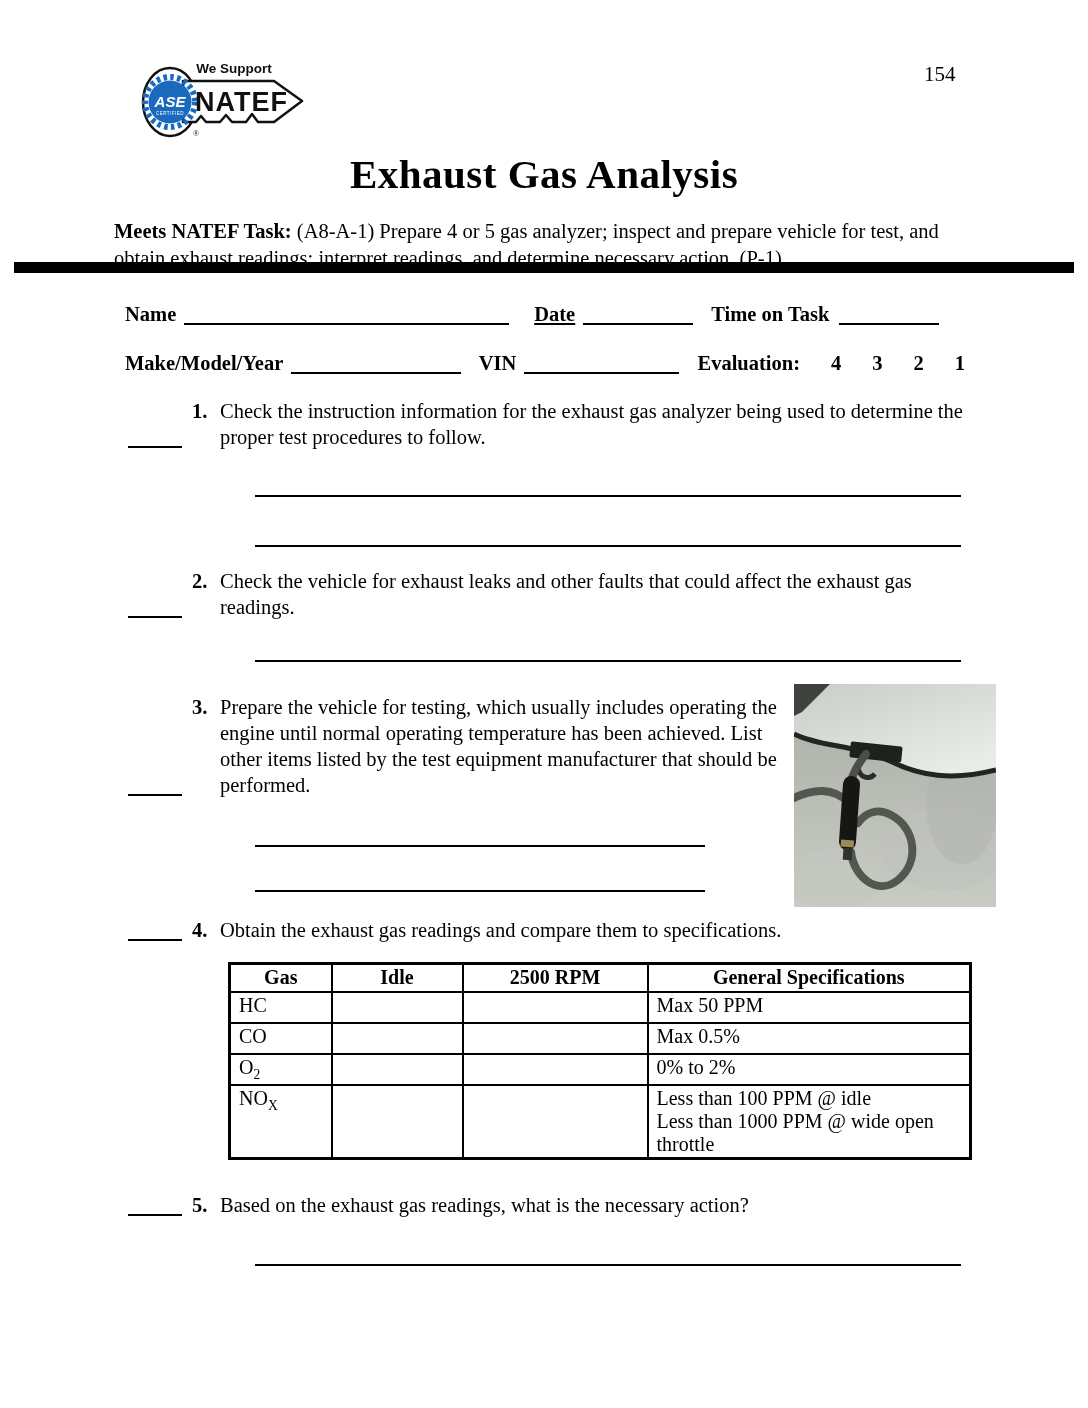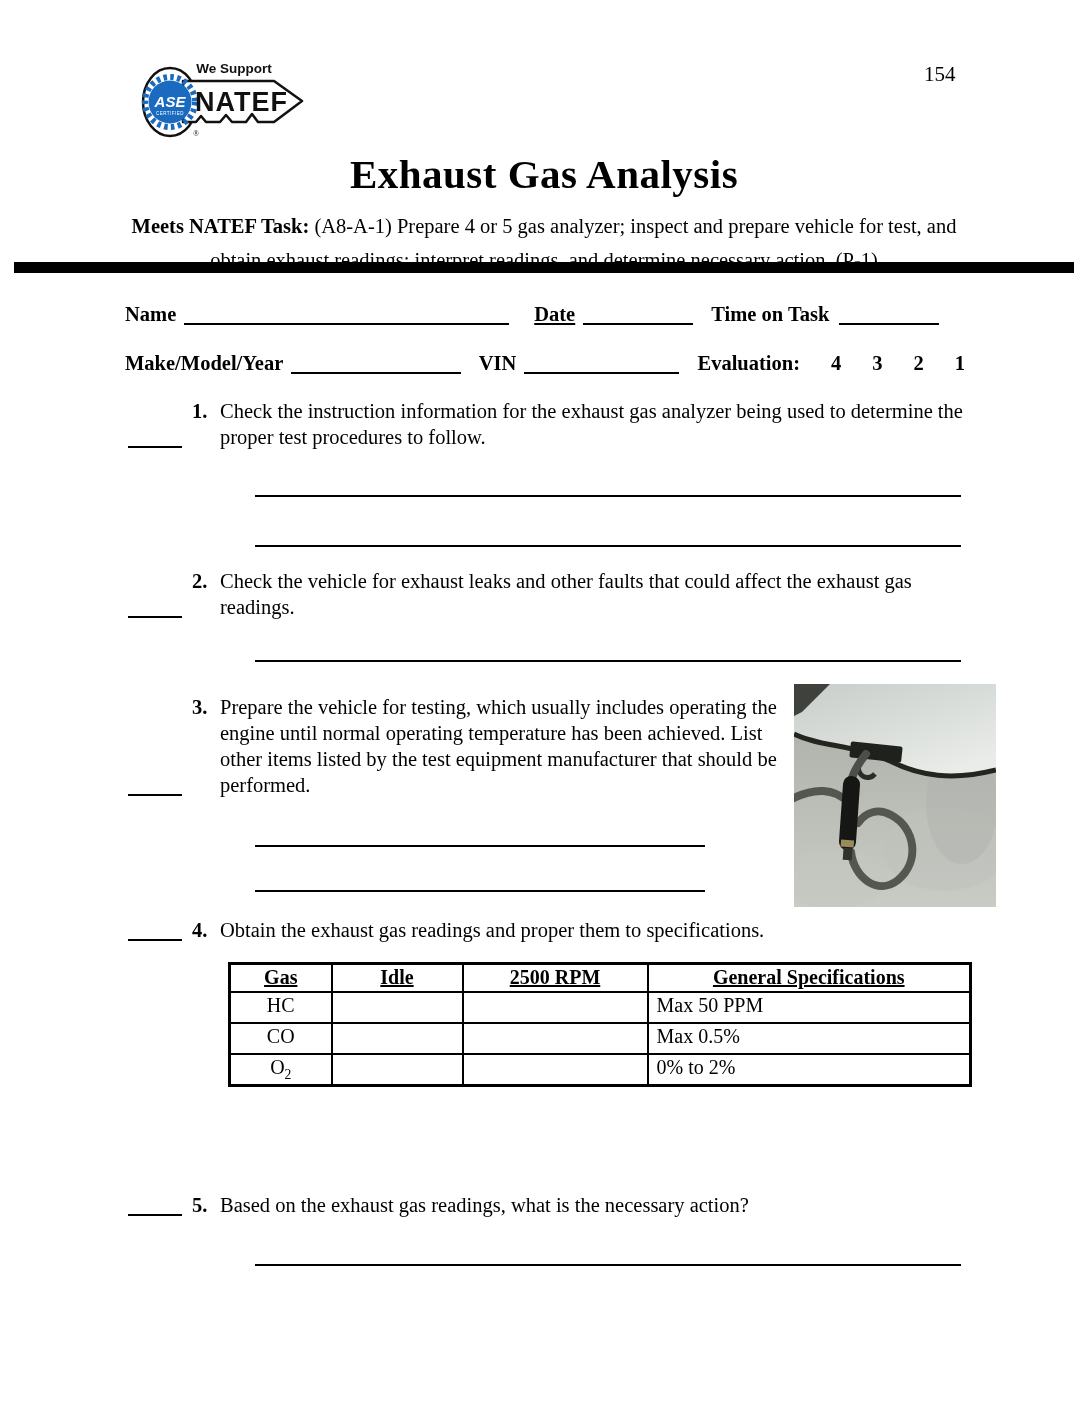--- a/index.html
+++ b/index.html
@@ -13,22 +13,22 @@
     color: #000;
     overflow: hidden;
   }
   .abs { position: absolute; }
 
   
   .logo-wrap { left: 133px; top: 56px; width: 174px; height: 88px; }
   .page-num { top: 62px; left: 924px; font-size: 21px; }
   .title { top: 150px; left: 0; width: 100%; text-align: center;
            font-size: 41px; font-weight: bold; letter-spacing: .5px; }
-  .meta { top: 209px; left: 114px; width: 860px; text-align: center;
-          font-size: 20.5px; line-height: 34px; }
+  .meta { top: 218px; left: 114px; width: 860px; text-align: left;
+          font-size: 20.5px; line-height: 27px; }
   .meta b { font-weight: bold; }
   .black-bar { top: 262px; left: 14px; width: 1060px; height: 11px; background: #000; }
 
   
   .form-row { left: 125px; width: 840px; font-size: 20.5px; font-weight: bold;
               display: flex; align-items: flex-start; white-space: nowrap; }
   .form-row1 { top: 303px; }
   .form-row2 { top: 352px; }
   .fill { display: inline-block; border-bottom: 2px solid #000; height: 22px; }
   .w325 { width: 325px; margin-left: 8px; }
@@ -64,22 +64,22 @@
 
   
   .photo { left: 794px; top: 684px; width: 202px; height: 223px; }
   .photo svg { display: block; }
 
   
   .gas-table-wrap { top: 962px; left: 228px; }
   table.gas { border-collapse: collapse; table-layout: fixed; width: 741px;
               font-size: 20px; border: 3px solid #000; }
   table.gas th, table.gas td { border: 2px solid #000; padding: 1px 8px; vertical-align: top; }
-  table.gas th { font-weight: bold; text-align: center; height: 28px; text-decoration: underline; }
-  td.gas-name { text-align: center; height: 26px; }
+  table.gas th { font-weight: bold; text-align: center; height: 28px; }
+  td.gas-name { text-align: left; height: 26px; }
   td.spec { text-align: left; }
   td.blank-cell { height: 26px; }
   .col-gas { width: 102px; } .col-idle { width: 131px; }
   .col-rpm { width: 185px; } .col-spec { width: 323px; }
   sub { font-size: 68%; }
 </style>
 </head>
 <body>
 
 <div class="page">
@@ -182,21 +182,21 @@
       <path d="M57,168 C60,194 84,212 104,196 C126,178 122,144 97,131 C84,124 72,128 64,139" stroke="#545750" stroke-width="8" stroke-linecap="round" fill="none"></path>
       <rect x="47" y="92" width="17" height="74" rx="8" fill="#161714" transform="rotate(4 55 129)"></rect>
       <rect x="49" y="156" width="13" height="7" fill="#9b8a5a" transform="rotate(4 55 129)"></rect>
       <rect x="52" y="164" width="9" height="12" fill="#30322e" transform="rotate(4 55 129)"></rect>
     </svg>
   </div>
 
   <div class="abs task task4">
     <span class="check-blank"></span>
     <span class="task-num">4.</span>
-    <span class="task-text">Obtain the exhaust gas readings and proper them to specifications.</span>
+    <span class="task-text">Obtain the exhaust gas readings and compare them to specifications.</span>
   </div>
 
   <div class="abs gas-table-wrap">
     <table class="gas">
       <colgroup>
         <col class="col-gas">
           <col class="col-idle">
           <col class="col-rpm">
           <col class="col-spec">
       </colgroup>
@@ -218,20 +218,29 @@
         <td class="blank-cell"></td>
         <td class="blank-cell"></td>
         <td class="spec">Max 0.5%</td>
       </tr>
       <tr>
         <td class="gas-name"><span>O</span><sub>2</sub></td>
         <td class="blank-cell"></td>
         <td class="blank-cell"></td>
         <td class="spec">0% to 2%</td>
       </tr>
+      <tr>
+        <td class="gas-name"><span>NO</span><sub>X</sub></td>
+        <td class="blank-cell"></td>
+        <td class="blank-cell"></td>
+        <td class="spec">
+          <div>Less than 100 PPM @ idle</div>
+          <div>Less than 1000 PPM @ wide open throttle</div>
+        </td>
+      </tr>
     </tbody>
       </table>
   </div>
 
   <div class="abs task task5">
     <span class="check-blank"></span>
     <span class="task-num">5.</span>
     <span class="task-text">Based on the exhaust gas readings, what is the necessary action?</span>
   </div>
   <div class="abs rule ln5"></div>

